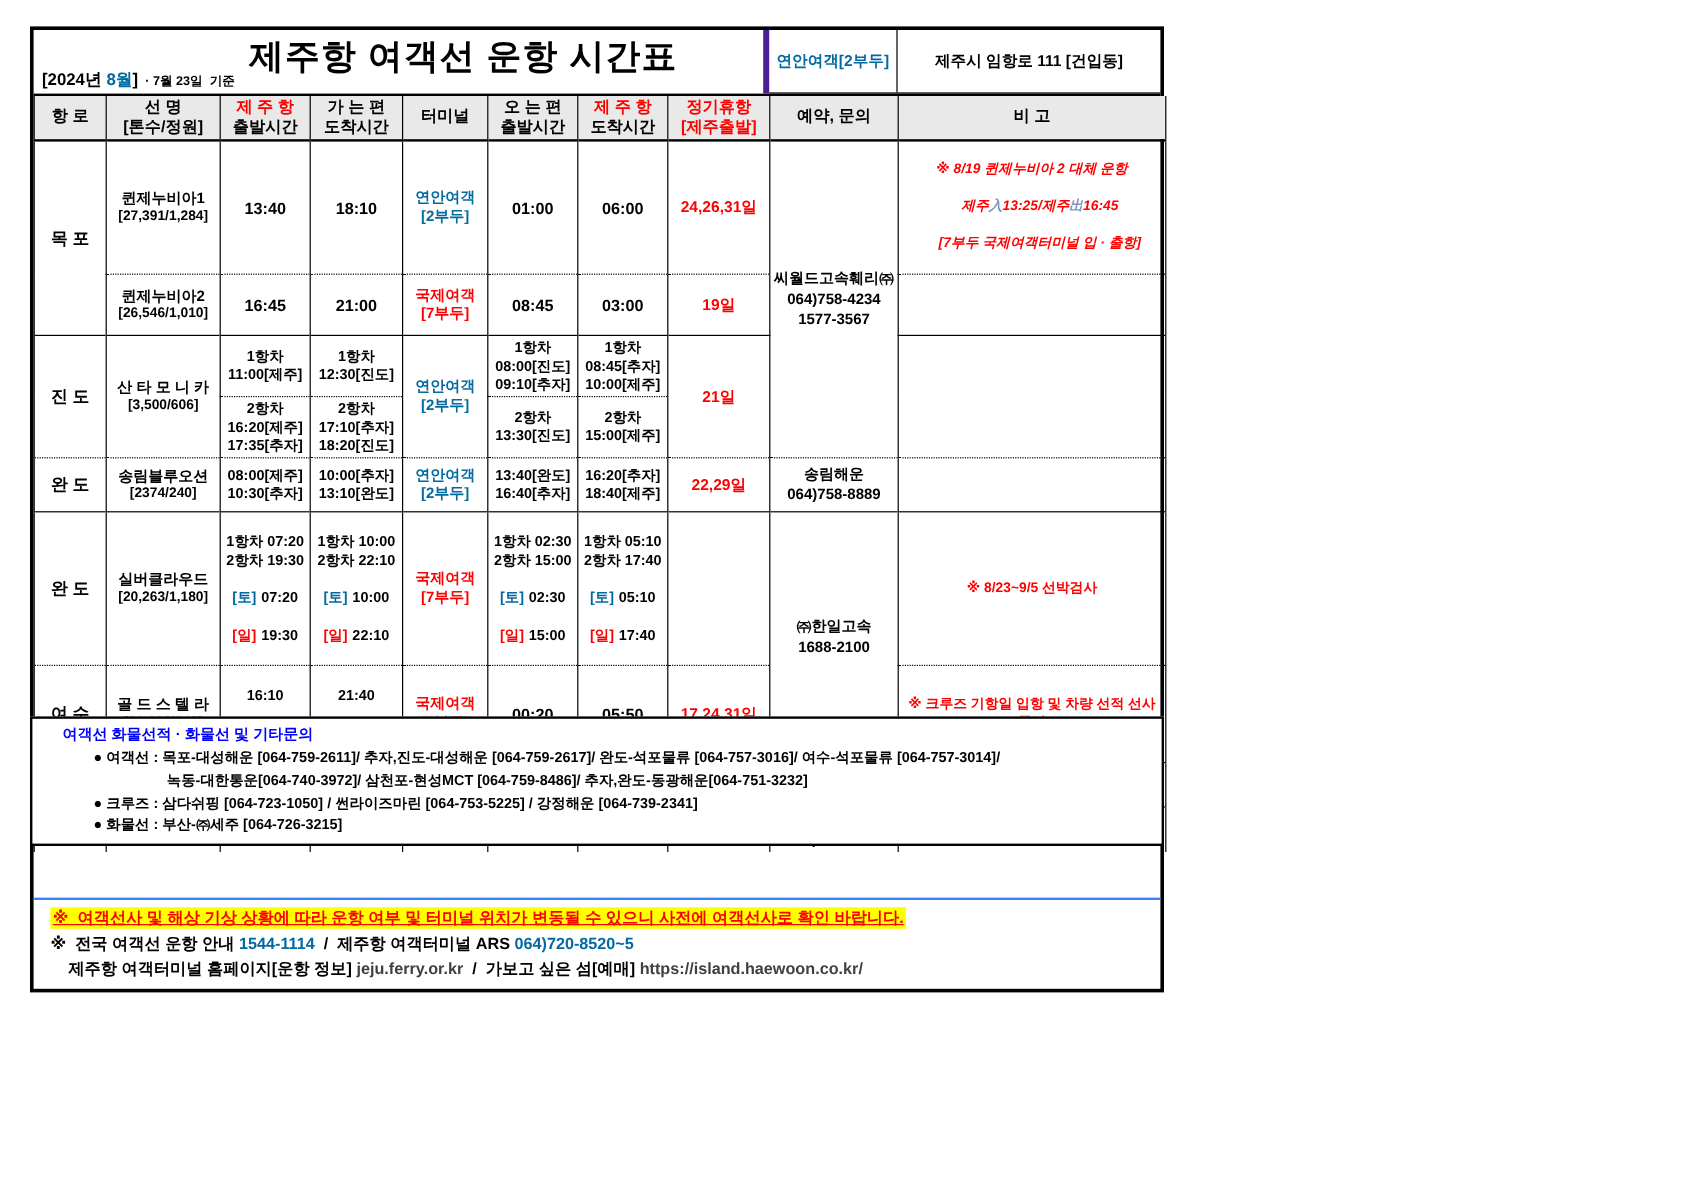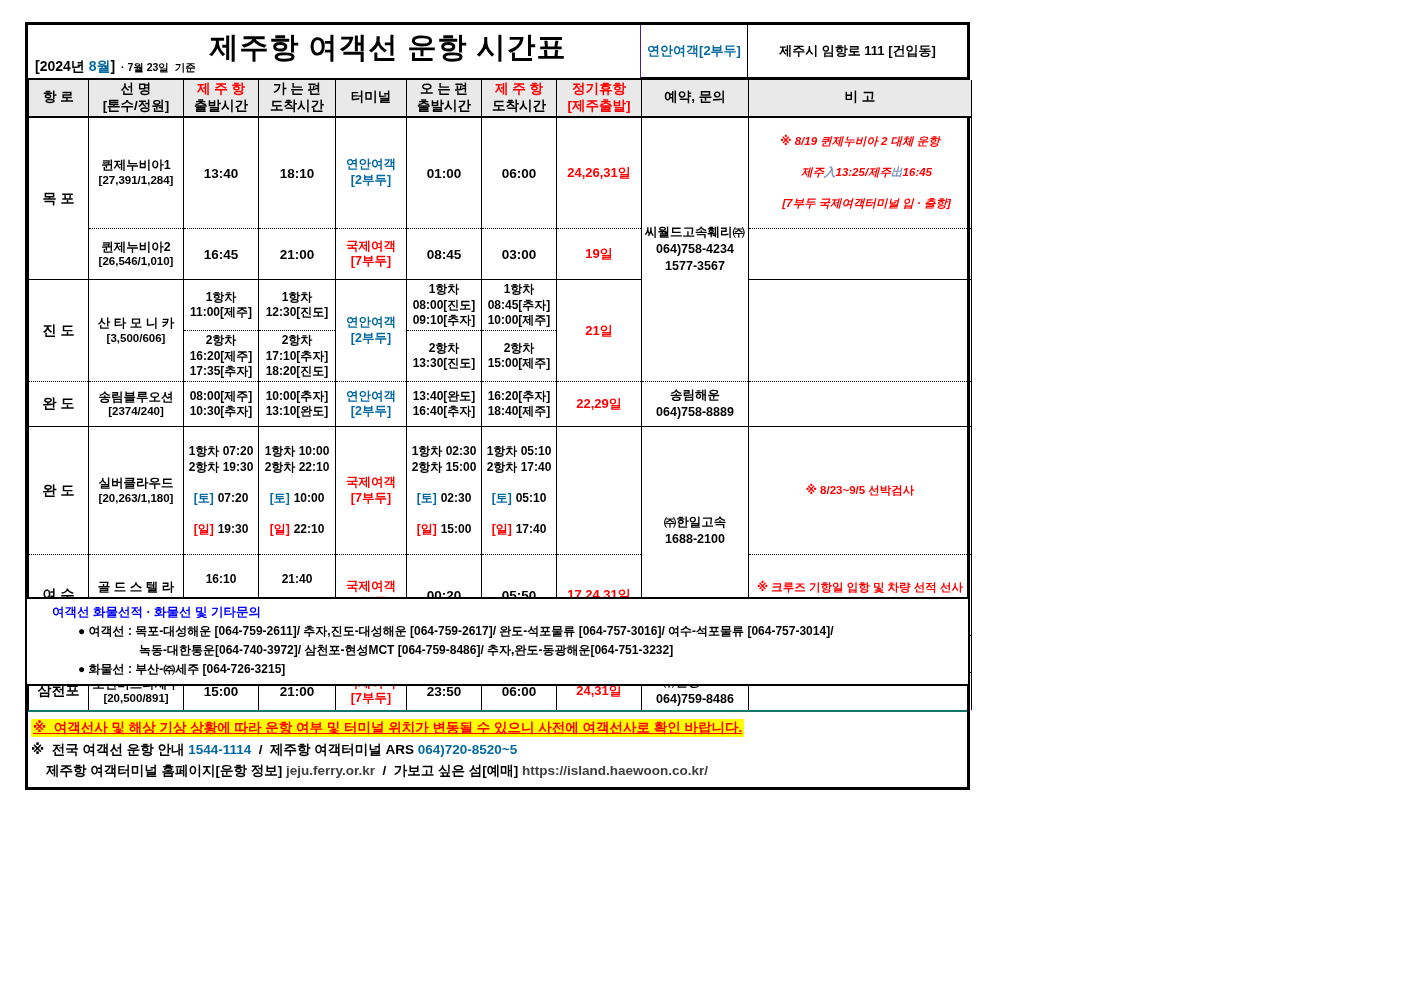--- a/index.html
+++ b/index.html
@@ -14,21 +14,21 @@
   .gap{margin-left:4px;}
 
   
   .main-box{
     position:absolute;left:25px;top:22px;width:945px;
     border:3px solid #000;background:#fff;box-sizing:border-box;
   }
 
   
   .title-area{display:flex;height:53px;border-bottom:2px solid #000;}
-  .title-left{width:613px;border-right:1px solid #4c1d95;position:relative;box-sizing:border-box;}
+  .title-left{width:613px;border-right:5px solid #4c1d95;position:relative;box-sizing:border-box;}
   .main-title{
     text-align:center;padding-left:108px;font-size:29px;font-weight:bold;
     letter-spacing:1px;margin-top:3px;white-space:nowrap;
   }
   .date-line{position:absolute;left:7px;bottom:2px;font-size:14px;white-space:pre;}
   .date-note{font-size:10.5px;}
   .title-right{flex:1;display:flex;flex-direction:column;}
   .tr-row{flex:1;display:flex;align-items:stretch;}
   .tr-row.first{border-bottom:1px solid #000;}
   .tr-label{width:107px;border-right:1px solid #000;display:flex;align-items:center;justify-content:center;font-size:13px;box-sizing:border-box;}
@@ -54,21 +54,21 @@
   td.time{font-size:13.5px;}
   td.time-sm{font-size:12px;line-height:1.3;}
   td.term{font-size:12.5px;line-height:1.25;}
   td.hol{font-size:13px;}
   td.contact{font-size:12.5px;line-height:1.35;}
   td.note-cell{text-align:left;padding-left:8px;font-size:11.5px;line-height:1.35;white-space:normal;}
   .ln{white-space:pre-wrap;font-style:italic;}
   .ln.ind{margin-left:13px;}
 
   
-  .notice-area{border-top:2px solid #0f766e;padding:5px 3px 7px;}
+  .notice-area{border-top:2px solid #3b82f6;padding:5px 14px 7px;margin-top:38px;}
   .n1-wrap{line-height:1.2;}
   .n1{
     display:inline-block;background:#ffff00;color:#ff0000;
     text-decoration:underline;font-size:13.5px;padding:1px 2px;white-space:pre-wrap;
   }
   .n2{margin-top:4px;font-size:13.5px;white-space:pre-wrap;}
   .n3{margin-top:3px;margin-left:15px;font-size:13.5px;white-space:pre-wrap;}
   a.doclink{color:#404040;cursor:pointer;}
 
   
@@ -301,14 +301,15 @@
     <div class="n2"><span>※  전국 여객선 운항 안내 </span><span class="blue">1544-1114</span><span>  /  제주항 여객터미널 ARS </span><span class="blue">064)720-8520~5</span></div>
     <div class="n3"><span>제주항 여객터미널 홈페이지[운항 정보] </span><a class="doclink">jeju.ferry.or.kr</a><span>  /  가보고 싶은 섬[예매] </span><a class="doclink">https://island.haewoon.co.kr/</a></div>
   </div>
 
 </div>
 
 <div class="footer-box">
   <div class="f-title">여객선 화물선적 · 화물선 및 기타문의</div>
   <div class="f-line">● 여객선 : 목포-대성해운 [064-759-2611]/ 추자,진도-대성해운 [064-759-2617]/ 완도-석포물류 [064-757-3016]/ 여수-석포물류 [064-757-3014]/</div>
   <div class="f-line ind">녹동-대한통운[064-740-3972]/ 삼천포-현성MCT [064-759-8486]/ 추자,완도-동광해운[064-751-3232]</div>
+  <div class="f-line">● 크루즈 : 삼다쉬핑 [064-723-1050] / 썬라이즈마린 [064-753-5225] / 강정해운 [064-739-2341]</div>
   <div class="f-line">● 화물선 : 부산-㈜세주 [064-726-3215]</div>
 </div>
 
 </body></html>

